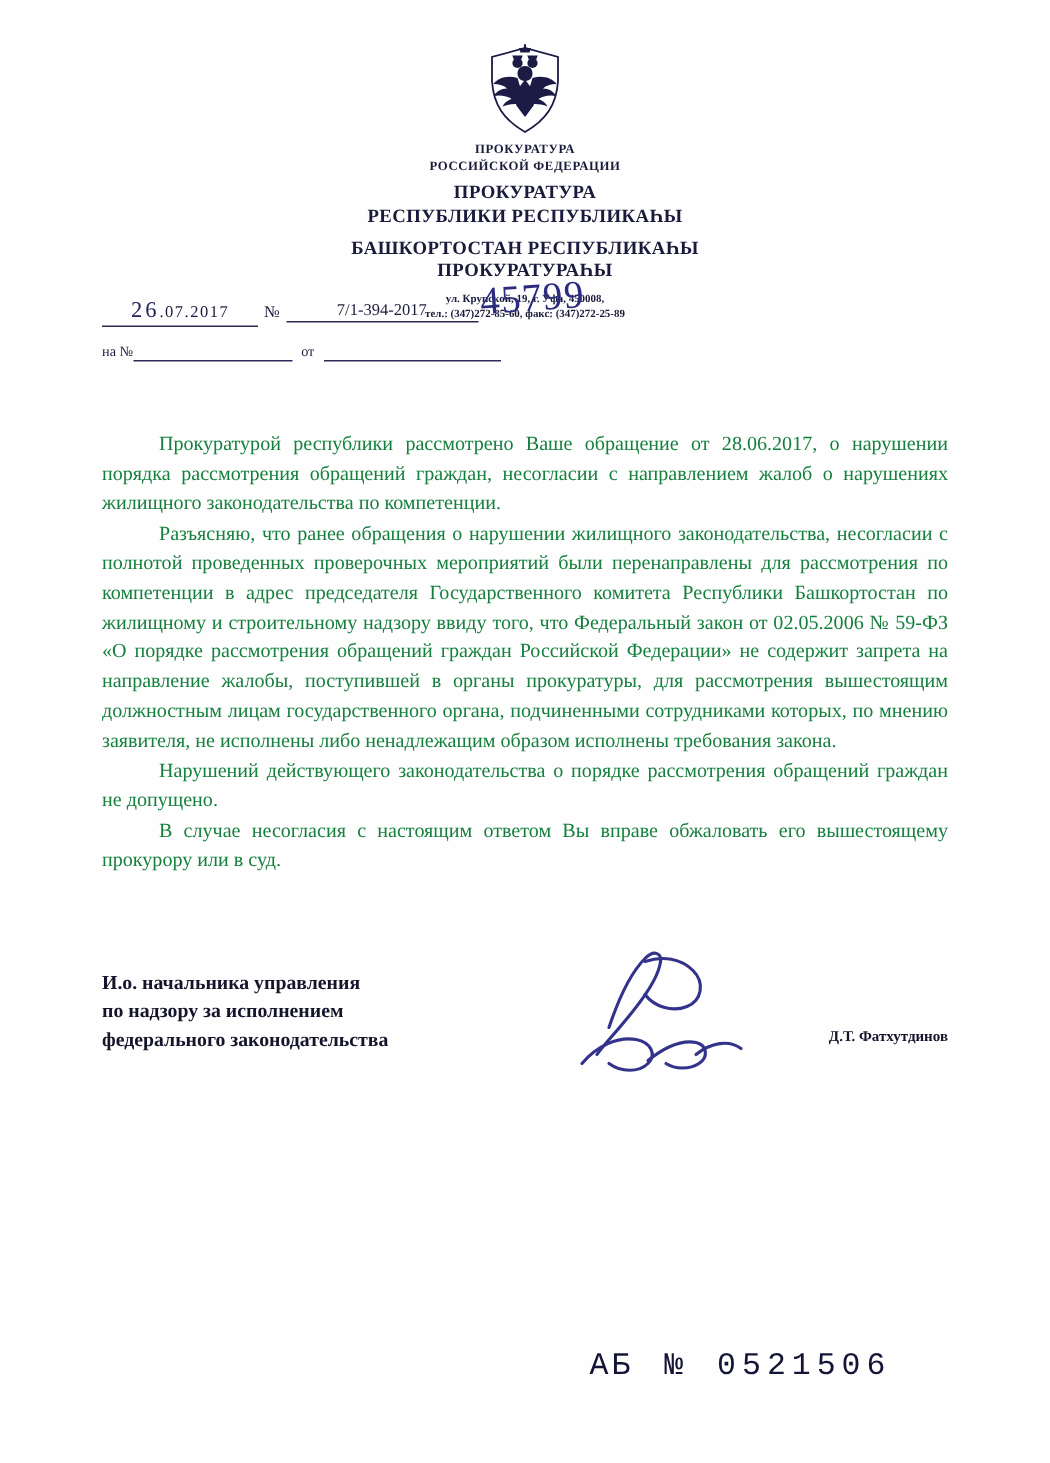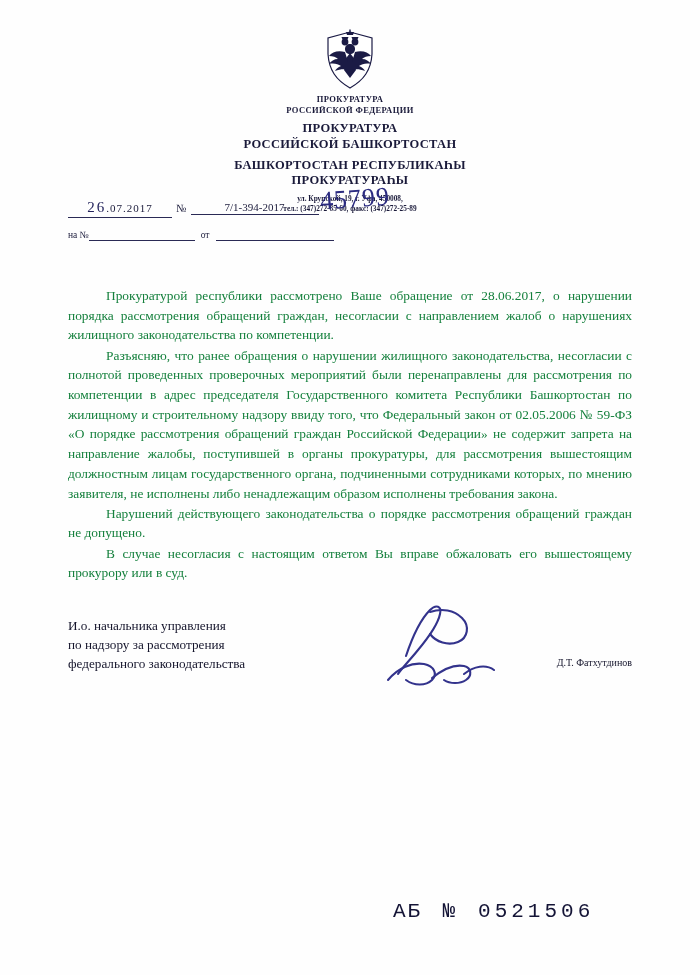--- a/index.html
+++ b/index.html
@@ -133,25 +133,26 @@
     color: #15803d;
   }
   .body-text p {
     margin: 0 0 0.5px 0;
     text-indent: 38px;
   }
 
   
   .sign-block {
     position: absolute;
-    top: 616px;
+    top: 645px;
     left: 68px;
     width: 564px;
     font-size: 13.2px;
     line-height: 1.45;
+    font-weight: bold;
   }
   .sign-title {
     width: 300px;
   }
   .sign-name {
     position: absolute;
     right: 0;
     top: 40px;
     font-size: 10px;
     white-space: nowrap;
@@ -202,21 +203,21 @@
         <path d="M21.5 9 L28.5 9 L27.5 11.5 L22.5 11.5 Z"></path>
         <path d="M31.5 9 L38.5 9 L37.5 11.5 L32.5 11.5 Z"></path>
         <path d="M26 4 L34 4 L33 7 L27 7 Z"></path>
         <rect x="29.3" y="1.5" width="1.4" height="3"></rect>
       </g>
     </svg>
 
     <div class="lh-line lh-small">ПРОКУРАТУРА</div>
     <div class="lh-line lh-small">РОССИЙСКОЙ ФЕДЕРАЦИИ</div>
     <div class="lh-line lh-big" style="margin-top:6px">ПРОКУРАТУРА</div>
-    <div class="lh-line lh-big">РОССИЙСКОЙ БАШКОРТОСТАН</div>
+    <div class="lh-line lh-big">РЕСПУБЛИКИ РЕСПУБЛИКАҺЫ</div>
     <div class="lh-line lh-big" style="margin-top:5px">БАШКОРТОСТАН РЕСПУБЛИКАҺЫ</div>
     <div class="lh-line lh-big">ПРОКУРАТУРАҺЫ</div>
 
     <div class="lh-contacts">
       <div>ул. Крупской, 19, г. Уфа, 450008,</div>
       <div>тел.: (347)272-85-60, факс: (347)272-25-89</div>
     </div>
   </div>
 
   <div class="reg-block">
@@ -237,21 +238,21 @@
   <div class="body-text">
     <p>Прокуратурой республики рассмотрено Ваше обращение от 28.06.2017, о нарушении порядка рассмотрения обращений граждан, несогласии с направлением жалоб о нарушениях жилищного законодательства по компетенции.</p>
     <p>Разъясняю, что ранее обращения о нарушении жилищного законодательства, несогласии с полнотой проведенных проверочных мероприятий были перенаправлены для рассмотрения по компетенции в адрес председателя Государственного комитета Республики Башкортостан по жилищному и строительному надзору ввиду того, что Федеральный закон от 02.05.2006 № 59-ФЗ «О порядке рассмотрения обращений граждан Российской Федерации» не содержит запрета на направление жалобы, поступившей в органы прокуратуры, для рассмотрения вышестоящим должностным лицам государственного органа, подчиненными сотрудниками которых, по мнению заявителя, не исполнены либо ненадлежащим образом исполнены требования закона.</p>
     <p>Нарушений действующего законодательства о порядке рассмотрения обращений граждан не допущено.</p>
     <p>В случае несогласия с настоящим ответом Вы вправе обжаловать его вышестоящему прокурору или в суд.</p>
   </div>
 
   <div class="sign-block">
     <div class="sign-title">
       <div>И.о. начальника управления</div>
-      <div>по надзору за рассмотрения</div>
+      <div>по надзору за исполнением</div>
       <div>федерального законодательства</div>
     </div>
 
     <svg class="signature-svg" viewBox="0 0 200 110">
       <g fill="none" stroke="#33338c" stroke-width="2.1" stroke-linecap="round">
         <path d="M38 62 C44 44 52 26 62 16 C68 10 74 12 72 20 C70 30 60 44 50 56 C42 66 34 74 30 80"></path>
         <path d="M62 18 C74 14 86 16 94 24 C102 32 100 44 90 48 C80 52 68 48 62 40"></path>
         <path d="M20 86 C30 74 44 68 56 70 C66 72 70 80 64 86 C58 92 46 92 38 86"></path>
         <path d="M64 84 C74 76 86 70 96 72 C104 74 104 82 98 86 C92 90 82 90 76 86"></path>
         <path d="M96 80 C106 72 118 70 126 76"></path>

